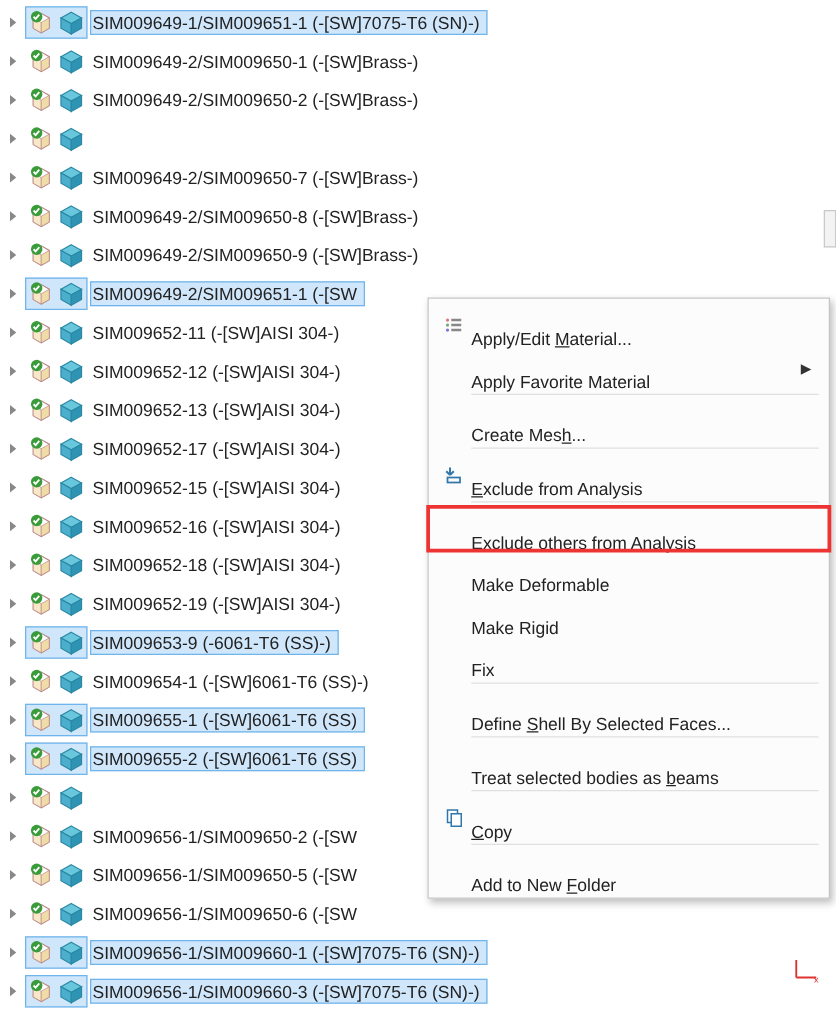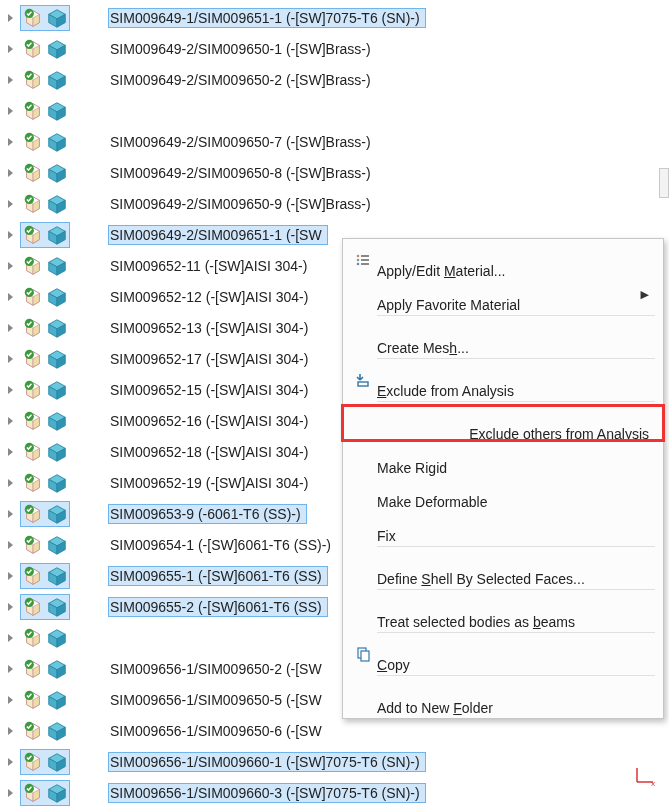--- a/index.html
+++ b/index.html
@@ -37,21 +37,20 @@
   .tree-row .icons {
     display: flex;
     align-items: center;
     gap: 2px;
     height: 26px;
     padding: 0 2px;
   }
   .tree-row .label {
     padding: 2px 6px 2px 2px;
     white-space: nowrap;
-    margin-left: 36px;
   }
   .tree-row.selected .icons,
   .tree-row.selected .label {
     background: #cfe6fb;
     outline: 1px solid #6fb4ea;
   }
   .tree-row.selected .icons { outline-offset: -1px; }
   .tree-row.selected .label { outline-offset: -1px; }
   
   svg.part-icon { width: 22px; height: 22px; }
@@ -91,21 +90,20 @@
     color: #333;
   }
   .menu-sep {
     height: 1px;
     background: #e0e0e0;
     margin: 4px 8px 4px 34px;
   }
   .menu-item.highlight-red {
     outline: 3px solid #e33;
     outline-offset: -1px;
-    text-align: right;
   }
   .underline-hotkey { text-decoration: underline; }
   .sidebar-handle {
     position:absolute;
     right:0;
     top:168px;
     width:10px;
     height:30px;
     border:1px solid #c9c9c9;
     background:#f3f3f3;
@@ -602,25 +600,25 @@
       </div>
       <div class="mi-label"><span></span><span class="underline-hotkey">E</span><span>xclude from Analysis</span></div>
     </div>
     <div class="menu-sep"></div>
     <div class="menu-item highlight-red">
       <div class="mi-icon"></div>
       <div class="mi-label"><span>Exclude others from Analysis</span><span></span></div>
     </div>
     <div class="menu-item">
       <div class="mi-icon"></div>
+      <div class="mi-label"><span>Make Deformable</span><span></span></div>
+    </div>
+    <div class="menu-item">
+      <div class="mi-icon"></div>
       <div class="mi-label"><span>Make Rigid</span><span></span></div>
-    </div>
-    <div class="menu-item">
-      <div class="mi-icon"></div>
-      <div class="mi-label"><span>Make Deformable</span><span></span></div>
     </div>
     <div class="menu-item">
       <div class="mi-icon"></div>
       <div class="mi-label"><span>Fix</span><span></span></div>
     </div>
     <div class="menu-sep"></div>
     <div class="menu-item">
       <div class="mi-icon"></div>
       <div class="mi-label"><span>Define </span><span class="underline-hotkey">S</span><span>hell By Selected Faces...</span></div>
     </div>

